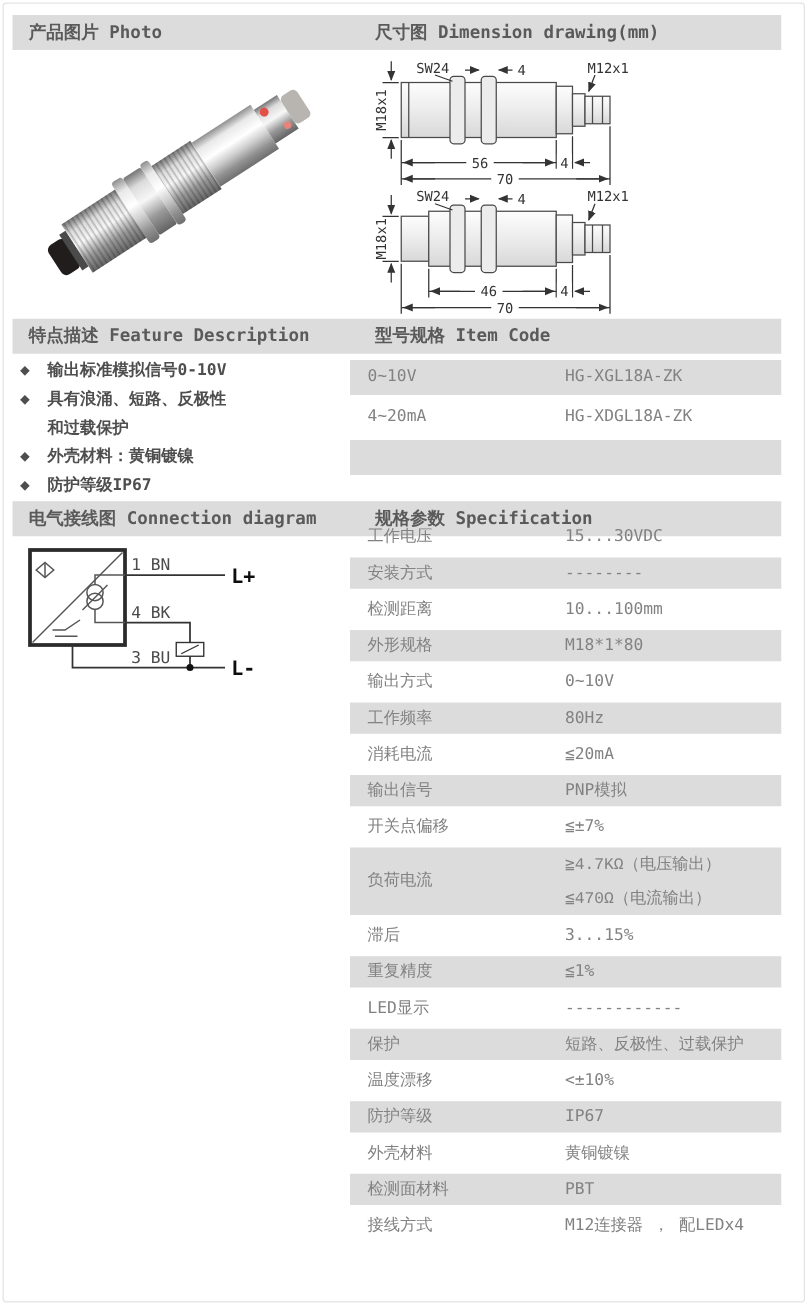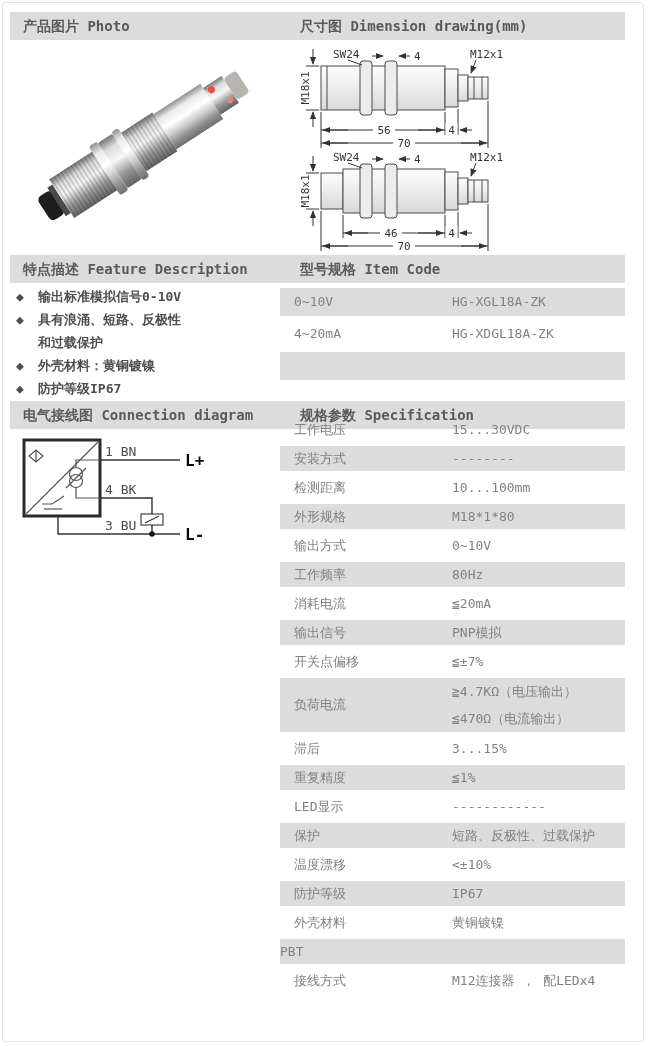--- a/index.html
+++ b/index.html
@@ -24,21 +24,21 @@
   .crow .c1{width:172px;padding-left:14px;box-sizing:border-box;}
   .crow .c2{flex:1;}
   
   #specs{position:absolute;left:280px;top:417px;width:345px;}
   .srow{height:25px;margin-bottom:4px;display:flex;font-size:13px;color:#828282;line-height:25px;white-space:nowrap;}
   .srow:nth-child(even){background:#dcdcdc;}
   .srow .c1{width:172px;padding-left:14px;box-sizing:border-box;}
   .srow .c2{flex:1;}
   .srow.double{height:54px;}
   .srow.double .c1{line-height:54px;}
-  .srow.double .c2 .v{line-height:26px;padding-top:1px;}
+  .srow.double .c2 .v{line-height:26px;padding-top:1px;font-family:Liberation Mono, monospace;}
   svg{position:absolute;}
   #dims{left:288px;top:42px;}
   #conn{left:12px;top:430px;}
   #photo{left:14px;top:46px;}
   svg text{font-family:"DejaVu Sans Mono","DejaVu Sans",monospace;}
   .dimtxt{font-size:11px;fill:#333;}
   .pintxt{font-size:13px;fill:#4a4a4a;}
   .termtxt{font-size:16px;font-weight:bold;fill:#0d0d0d;}
 </style>
 </head>
@@ -335,20 +335,21 @@
       </div>
     <div class="srow">
         <div class="c1">防护等级</div>
         <div class="c2">IP67</div>
       </div>
     <div class="srow">
         <div class="c1">外壳材料</div>
         <div class="c2">黄铜镀镍</div>
       </div>
     <div class="srow">
+        <div class="c1">检测面材料</div>
         <div class="c2">PBT</div>
       </div>
     <div class="srow">
         <div class="c1">接线方式</div>
         <div class="c2">M12连接器 ， 配LEDx4</div>
       </div>
   </div>
 </div>
 
 </body></html>

